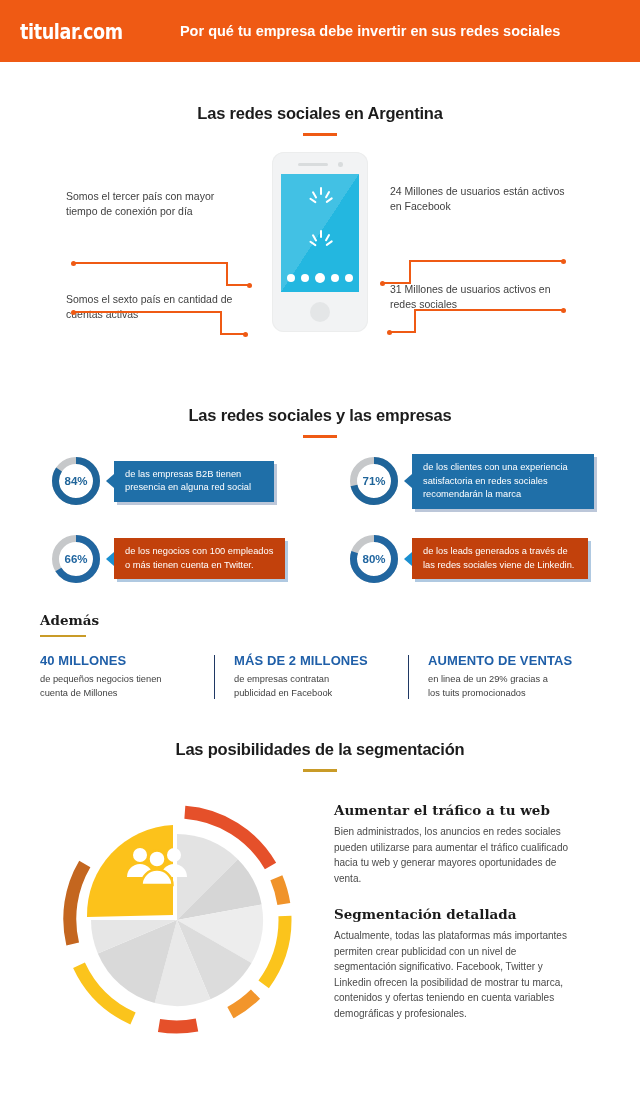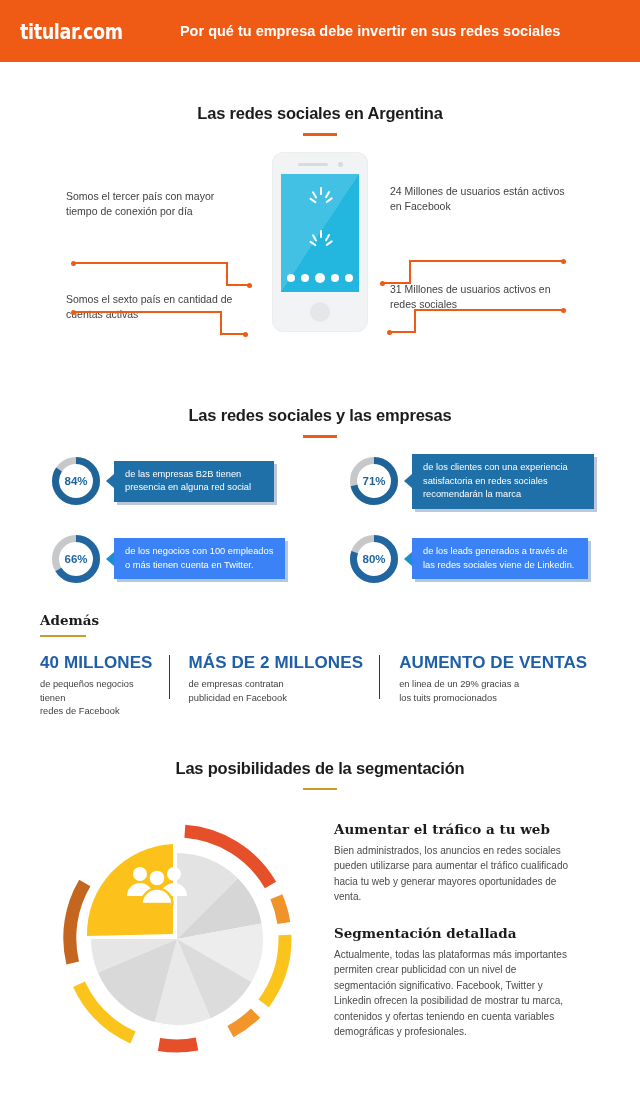--- a/index.html
+++ b/index.html
@@ -157,21 +157,21 @@
     background:#1f6fa8;
     color:#ffffff;
     font-size:9.3px;
     line-height:13.5px;
     padding:7px 10px 7px 11px;
     margin-left:12px;
     min-height:30px;
     display:flex; align-items:center;
     box-shadow: 3px 3px 0 rgba(34,70,130,0.30);
   }
-  .bubble.teal { background:#3b82f6; box-shadow: 3px 3px 0 rgba(30,100,170,0.35); }
+  .bubble.teal { background:#c2410c; box-shadow: 3px 3px 0 rgba(30,100,170,0.35); }
   .bubble::before {
     content:"";
     position:absolute; left:-8px; top:50%; margin-top:-7px;
     border-top:7px solid transparent;
     border-bottom:7px solid transparent;
     border-right:8px solid #1f6fa8;
   }
   .bubble.teal::before { border-right-color:#1b8fd0; }
   .bubble .line { display:block; }
   .w1 { width:160px; }
@@ -187,21 +187,21 @@
   }
   .s3 .rule { width:46px; height:2px; background:#c99b28; margin-top:7px; }
   .cols { display:flex; margin-top:16px; }
   .col { flex:1; position:relative; padding-right:14px; }
   .col + .col { padding-left: 22px; }
   .col + .col::before {
     content:""; position:absolute; left:2px; top:2px;
     width:1px; height:44px; background:#1f3864;
   }
   .col .big {
-    font-size:17px; font-weight:bold; color:#1f5fa8; letter-spacing:0.1px;
+    font-size:13px; font-weight:bold; color:#1f5fa8; letter-spacing:0.1px;
     margin-bottom:5px; white-space:nowrap;
   }
   .col .sub { font-size:9.3px; line-height:13.5px; color:#3f3f3f; }
 
   
   .s4 { margin-top: 40px; position:relative; height: 320px; }
   .pie-wrap { position:absolute; left:62px; top:52px; width:230px; height:250px; }
   .pie-wrap svg { display:block; }
   .people-icon { position:absolute; left:64px; top:52px; width:62px; height:44px; }
 
@@ -381,21 +381,21 @@
 </div>
 
 <div class="s3">
   <h3>Además</h3>
   <div class="rule"></div>
   <div class="cols">
     <div class="col">
       <div class="big">40 MILLONES</div>
       <div class="sub">
         <span>de pequeños negocios tienen</span><br>
-        <span>redes de Facebook</span>
+        <span>cuenta de Millones</span>
       </div>
     </div>
     <div class="col">
       <div class="big">MÁS DE 2 MILLONES</div>
       <div class="sub">
         <span>de empresas contratan</span><br>
         <span>publicidad en Facebook</span>
       </div>
     </div>
     <div class="col">

